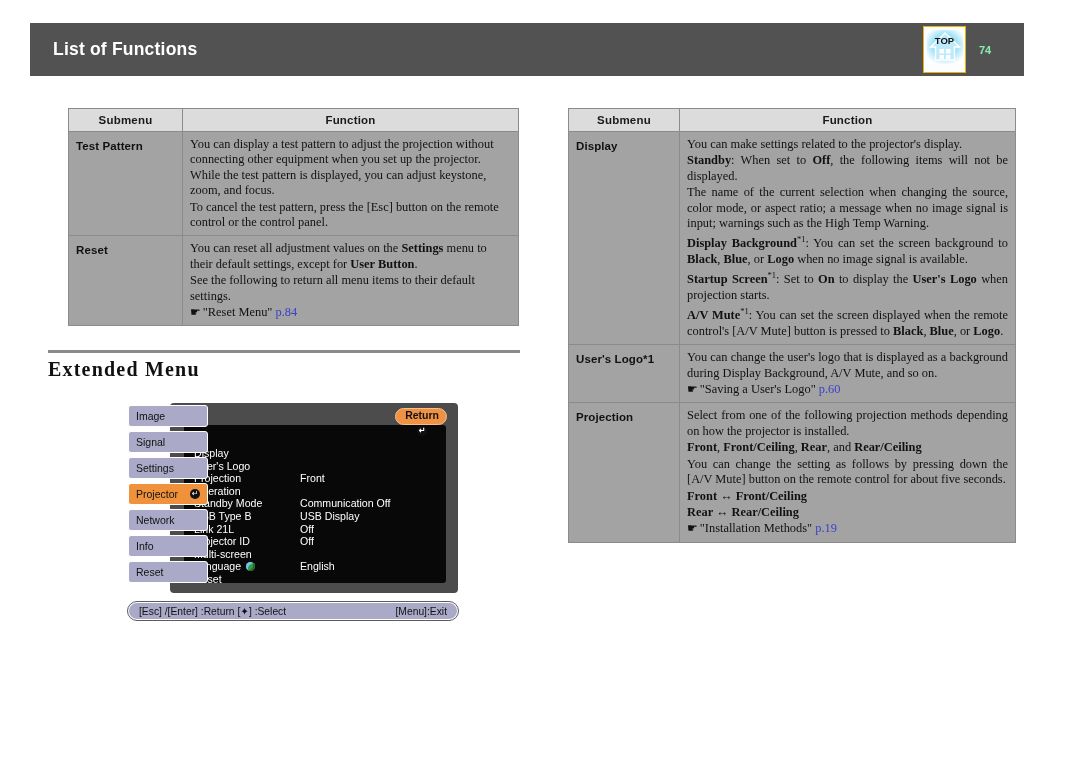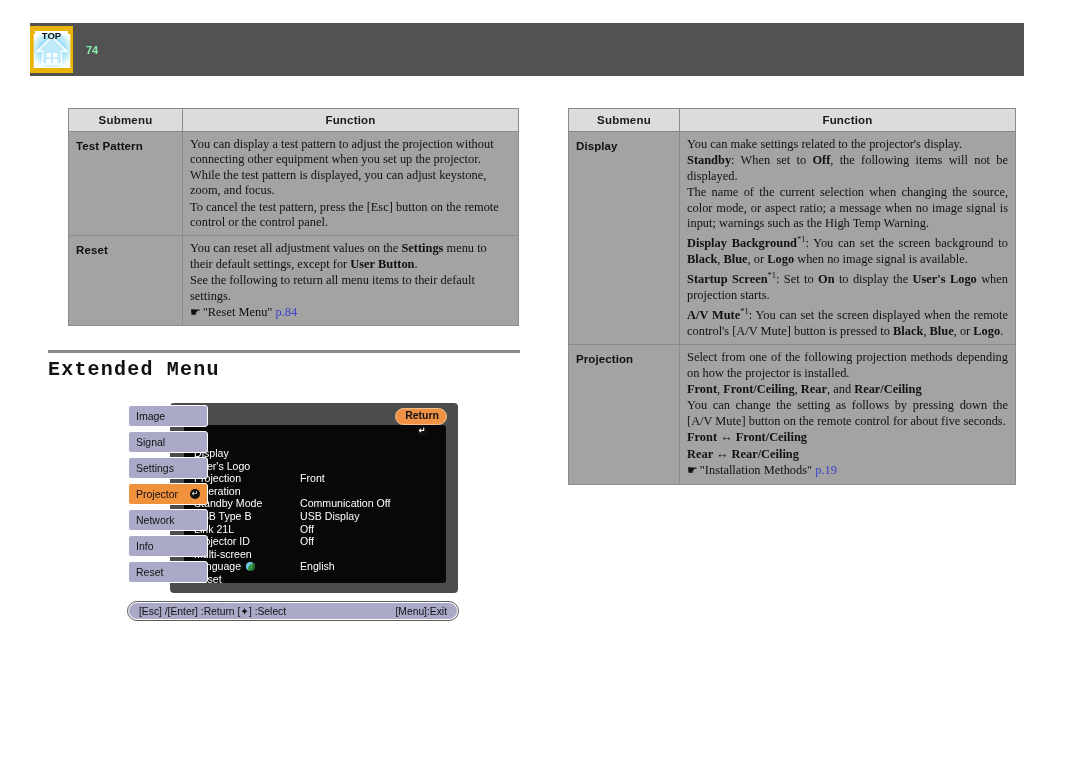--- a/index.html
+++ b/index.html
@@ -32,27 +32,27 @@
     font-weight: bold;
     font-size: 17.5px;
     letter-spacing: 0.2px;
     margin-left: 23px;
     flex: 1;
   }
   .top-icon {
     width: 43px;
     height: 47px;
     background: #fdfdfd;
-    border: 5px solid #eab308;
+    border: 1px solid #eab308;
     margin-right: 8px;
     position: relative;
     display: flex;
     flex-direction: column;
     align-items: center;
-    justify-content: flex-start;
+    justify-content: center;
     padding-bottom: 18px;
     box-sizing: border-box;
   }
   .top-icon .house {
     position: absolute;
     left: 50%;
     top: 3px;
     transform: translateX(-50%);
     width: 37px;
     height: 34px;
@@ -136,21 +136,21 @@
     left: 48px;
     top: 350px;
     width: 472px;
     height: 3px;
     background: #8a8a8a;
   }
   .section-title {
     position: absolute;
     left: 48px;
     top: 358px;
-    font-family: Liberation Mono, monospace;
+    font-family: Liberation Serif, serif;
     font-weight: bold;
     font-size: 20px;
     color: #111;
     letter-spacing: 1.2px;
   }
 
   
   .osd {
     position: absolute;
     left: 128px;
@@ -281,20 +281,21 @@
     box-sizing: border-box;
     padding: 0 10px;
   }
   .osd-footer .left-keys { flex: 1; white-space: nowrap; }
   .osd-footer .right-keys { white-space: nowrap; }
 </style>
 </head>
 <body>
 
 <div class="page-header">
+  <div class="page-header-title">List of Functions</div>
   <div class="top-icon">
     <svg class="house" viewBox="0 0 37 34">
       <defs>
         <radialGradient id="hg" cx="50%" cy="45%" r="60%">
           <stop offset="0%" stop-color="#e8fbff"></stop>
           <stop offset="55%" stop-color="#9fe2f7"></stop>
           <stop offset="100%" stop-color="#ffffff"></stop>
         </radialGradient>
       </defs>
       <rect x="0" y="0" width="37" height="34" fill="url(#hg)"></rect>
@@ -356,20 +357,27 @@
       <td class="func-cell">
         <p class="justify">You can make settings related to the projector's display.</p>
         <p class="justify"><span class="b">Standby</span>: When set to <span class="b">Off</span>, the following items will not be displayed.</p>
         <p class="justify">The name of the current selection when changing the source, color mode, or aspect ratio; a message when no image signal is input; warnings such as the High Temp Warning.</p>
         <p class="justify"><span class="b">Display Background</span><span class="sup">*1</span>: You can set the screen background to <span class="b">Black</span>, <span class="b">Blue</span>, or <span class="b">Logo</span> when no image signal is available.</p>
         <p class="justify"><span class="b">Startup Screen</span><span class="sup">*1</span>: Set to <span class="b">On</span> to display the <span class="b">User's Logo</span> when projection starts.</p>
         <p class="justify"><span class="b">A/V Mute</span><span class="sup">*1</span>: You can set the screen displayed when the remote control's [A/V Mute] button is pressed to <span class="b">Black</span>, <span class="b">Blue</span>, or <span class="b">Logo</span>.</p>
       </td>
     </tr>
     <tr>
+      <td class="submenu-cell">User's Logo<span class="sup">*1</span></td>
+      <td class="func-cell">
+        <p class="justify">You can change the user's logo that is displayed as a background during Display Background, A/V Mute, and so on.</p>
+        <p><span class="hand">☛</span><span>"Saving a User's Logo"</span> <span class="link">p.60</span></p>
+      </td>
+    </tr>
+    <tr>
       <td class="submenu-cell">Projection</td>
       <td class="func-cell">
         <p class="justify">Select from one of the following projection methods depending on how the projector is installed.</p>
         <p><span class="b">Front</span>, <span class="b">Front/Ceiling</span>, <span class="b">Rear</span>, and <span class="b">Rear/Ceiling</span></p>
         <p class="justify">You can change the setting as follows by pressing down the [A/V Mute] button on the remote control for about five seconds.</p>
         <p class="b">Front ↔ Front/Ceiling</p>
         <p class="b">Rear ↔ Rear/Ceiling</p>
         <p><span class="hand">☛</span><span>"Installation Methods"</span> <span class="link">p.19</span></p>
       </td>
     </tr>

